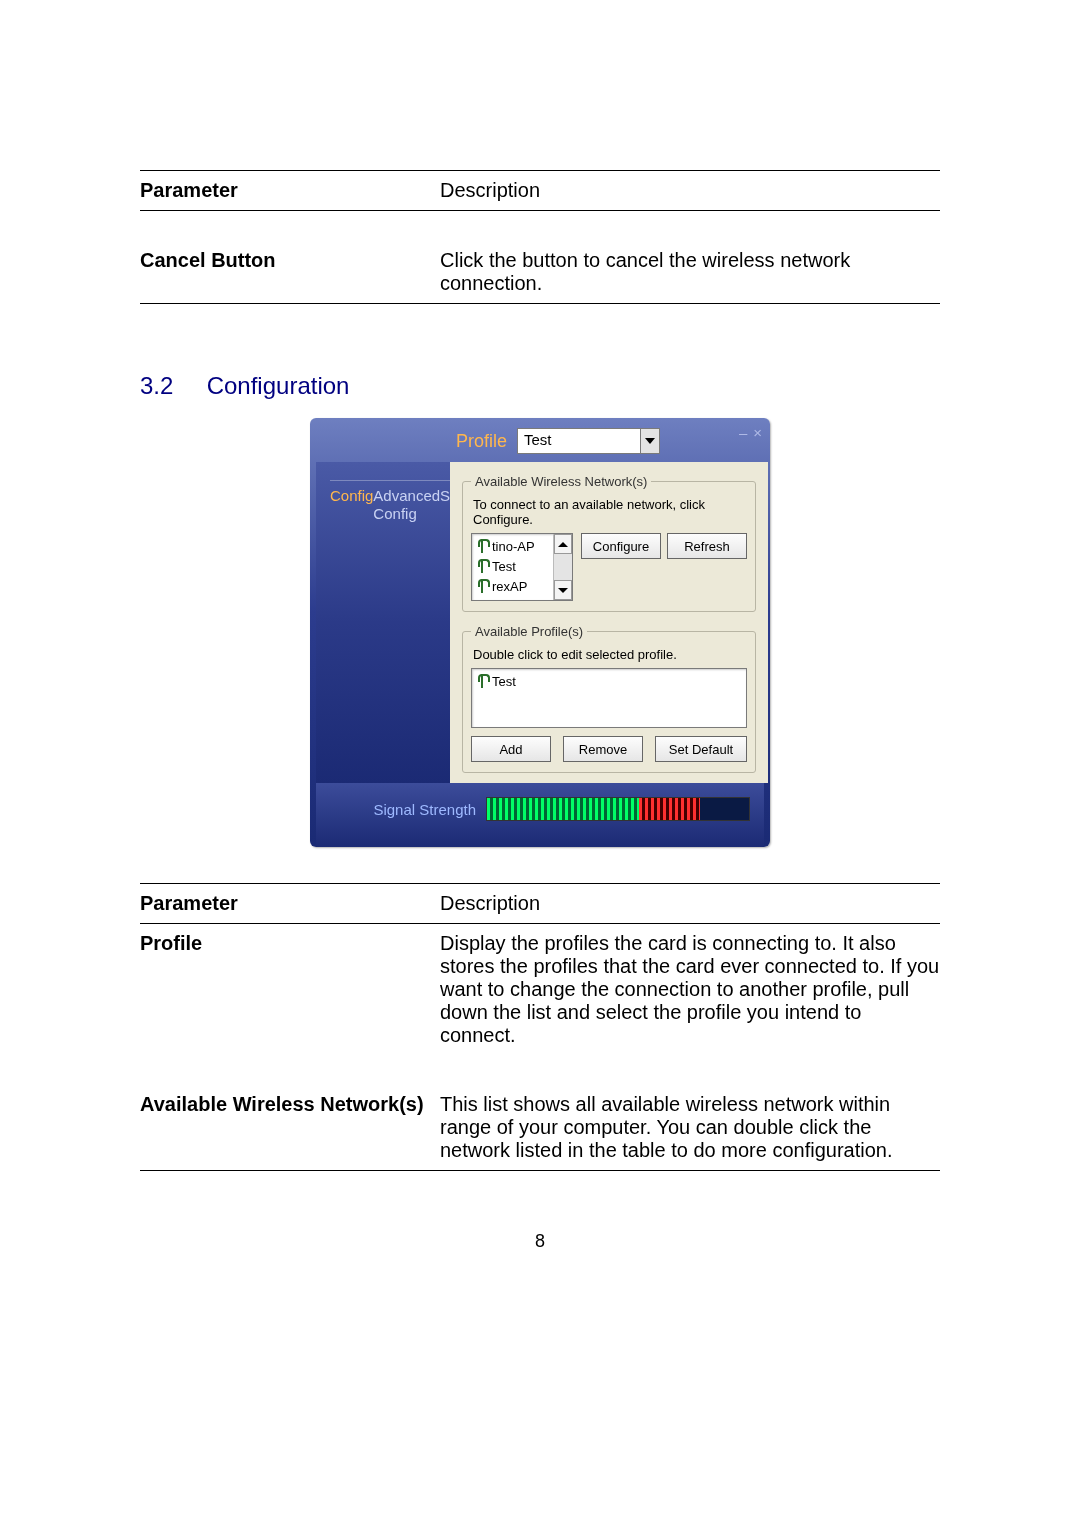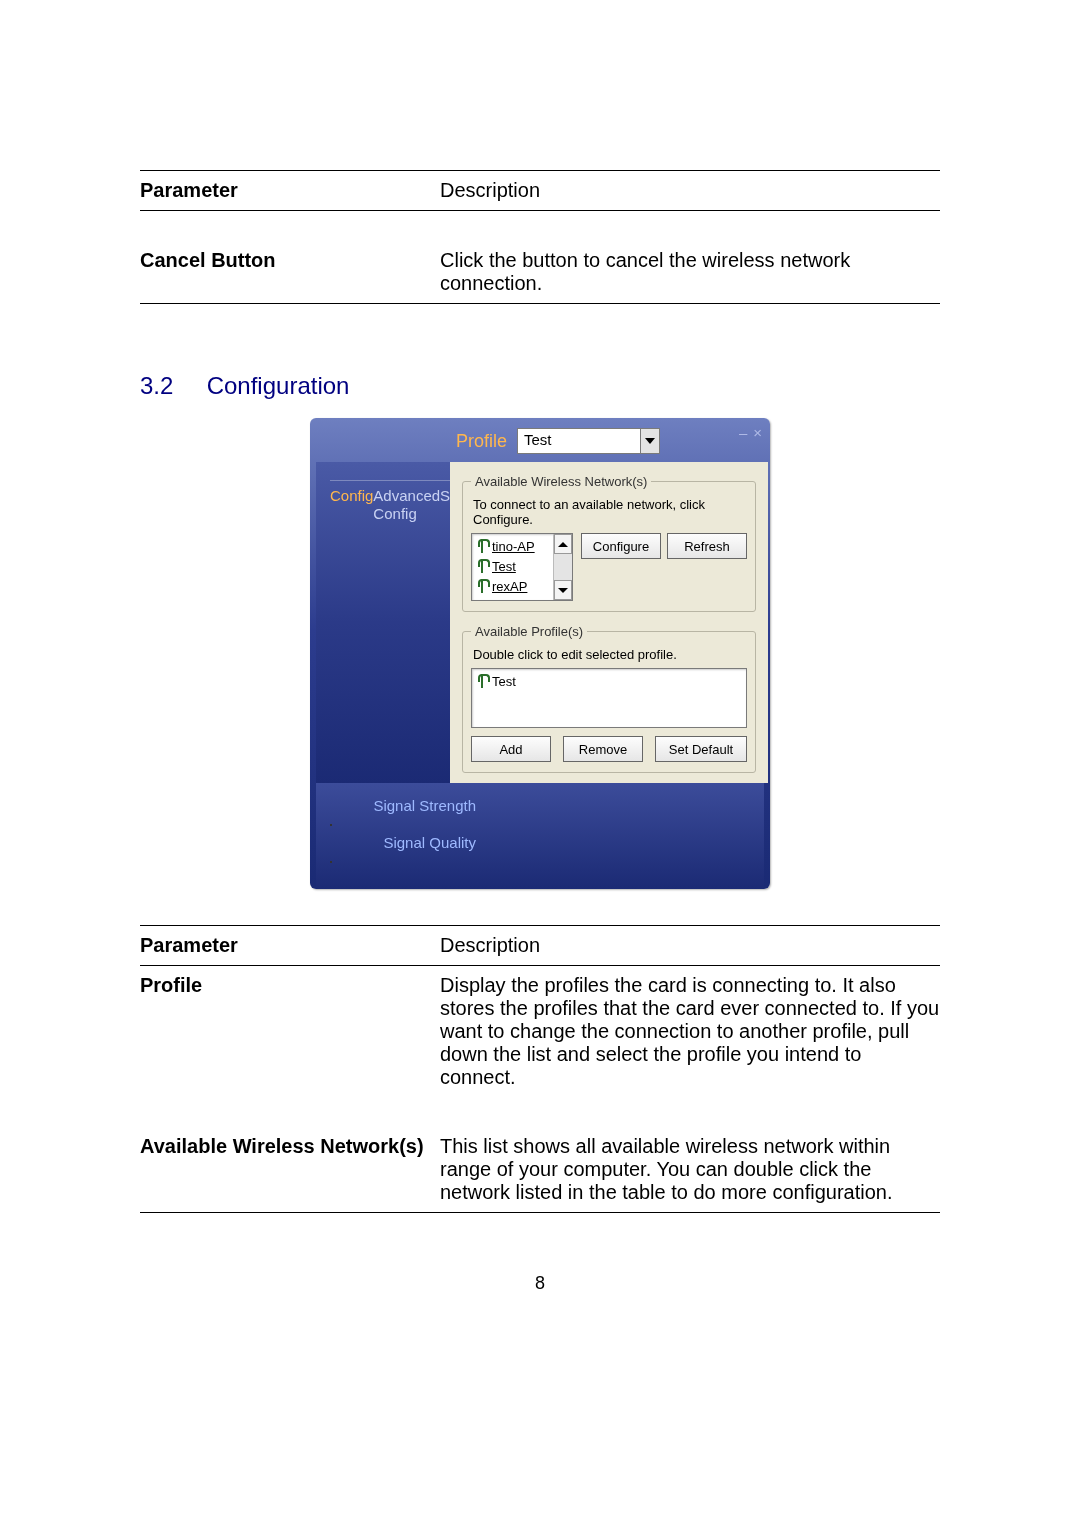--- a/index.html
+++ b/index.html
@@ -159,21 +159,20 @@
     height: 66px;
     background: #fff;
     border: 1px solid #7a7a7a;
     box-shadow: inset 1px 1px 2px rgba(0,0,0,0.2);
     display:flex;
   }
   .listbox .items {
     flex:1;
     padding: 2px 4px;
     overflow:hidden;
-    text-decoration:underline;
   }
   .listbox .items div {
     display:flex; align-items:center; gap:4px;
     font-size:13px;
     height:20px;
   }
   .scrollbar {
     width:18px;
     background:#e4e4e4;
     border-left:1px solid #bbb;
@@ -217,24 +216,23 @@
     gap:12px;
     padding-top:8px;
   }
 
   .sig-area {
     background: linear-gradient(#3c4c9a, #1b2a74);
     padding: 14px 14px 18px 14px;
   }
   .sig-line {
     display:flex;
-    align-items:flex-start;
+    align-items:center;
     gap:10px;
     margin-bottom: 8px;
-    flex-direction: column;
   }
   .sig-label {
     width: 146px;
     text-align: right;
     color: #9eb9ff;
     font-size: 15px;
   }
   .sig-bar {
     flex:1;
     height: 22px;
@@ -382,26 +380,20 @@
           </fieldset>
         </div>
       </div>
       <div class="sig-area">
         <div class="sig-line">
           <div class="sig-label">Signal Strength</div>
           <div class="sig-bar">
               <div class="sig-fill partial1"></div>
             </div>
         </div>
-        <div class="sig-line">
-          <div class="sig-label">Signal Quality</div>
-          <div class="sig-bar">
-              <div class="sig-fill partial2"></div>
-            </div>
-        </div>
       </div>
     </div>
   </div>
 
   <table class="tbl">
     <tbody>
         <tr class="headrow">
       <td class="col-param">Parameter</td>
       <td>Description</td>
     </tr>

